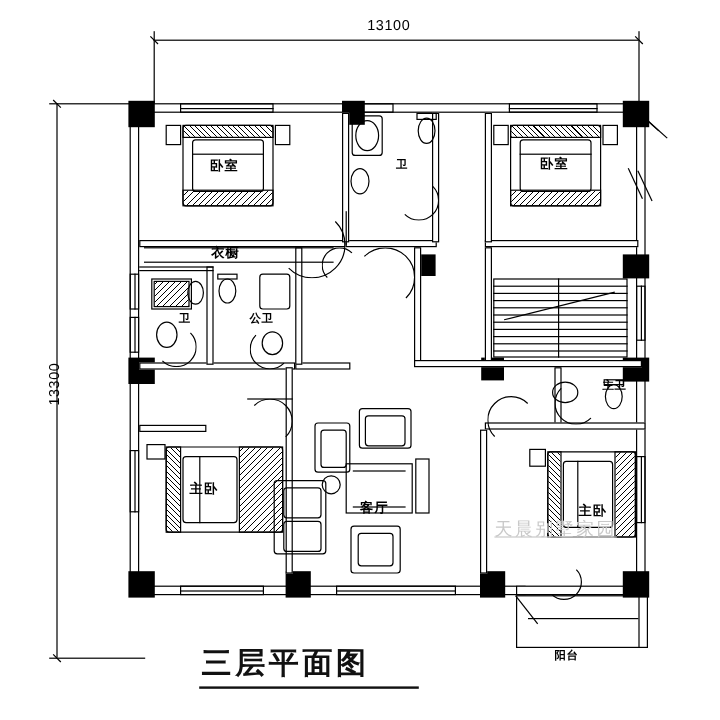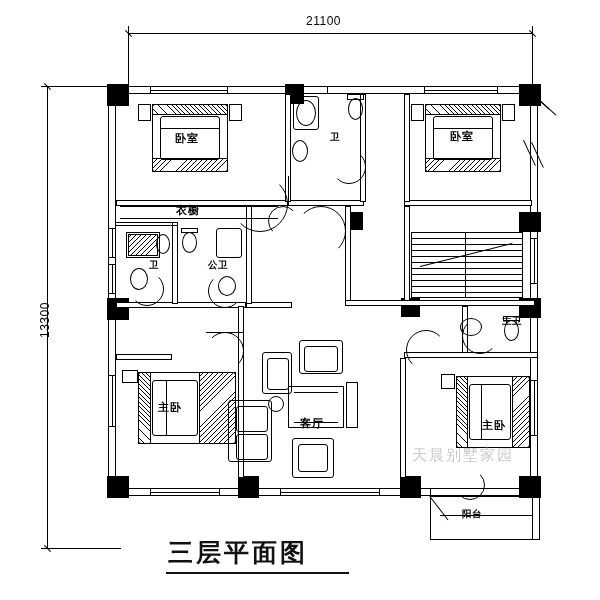--- a/index.html
+++ b/index.html
@@ -161,21 +161,21 @@
 </head>
 <body>
 
 <div id="page">
 
   <div class="dimline-h" style="left:128px; top:33px; width:404px;"></div>
   <div class="exline" style="left:128px; top:26px; height:62px;"></div>
   <div class="exline" style="left:532px; top:26px; height:62px;"></div>
   <div class="tick" style="left:124px; top:33px;"></div>
   <div class="tick" style="left:528px; top:33px;"></div>
-  <div class="dimtext" style="left:306px; top:14px;">21100</div>
+  <div class="dimtext" style="left:306px; top:14px;">13100</div>
 
   <div class="dimline-v" style="left:47px; top:86px; height:462px;"></div>
   <div class="exline-h" style="left:41px; top:86px; width:78px;"></div>
   <div class="exline-h" style="left:41px; top:548px; width:80px;"></div>
   <div class="tick" style="left:43px; top:86px;"></div>
   <div class="tick" style="left:43px; top:548px;"></div>
   <div class="dimtext vert" style="left:38px; top:338px;">13300</div>
 
   <div class="wallpair" style="left:108px; top:86px; width:425px; height:8px;"></div>
 
@@ -363,21 +363,21 @@
   <div class="room-label" style="left:175px; top:131px;">卧室</div>
   <div class="room-label sm" style="left:330px; top:131px;">卫</div>
   <div class="room-label" style="left:450px; top:129px;">卧室</div>
   <div class="room-label" style="left:176px; top:203px;">衣橱</div>
   <div class="room-label sm" style="left:149px; top:259px;">卫</div>
   <div class="room-label sm" style="left:208px; top:259px;">公卫</div>
   <div class="room-label sm" style="left:502px; top:315px;">主卫</div>
   <div class="room-label" style="left:158px; top:400px;">主卧</div>
   <div class="room-label" style="left:300px; top:416px;">客厅</div>
   <div class="room-label" style="left:482px; top:418px;">主卧</div>
-  <div class="room-label sm" style="left:462px; top:508px;">阳台</div>
+  <div class="room-label sm" style="left:462px; top:540px;">阳台</div>
 
   <div class="title" style="left:168px; top:536px;">三层平面图</div>
   <div class="title-underline" style="left:166px; top:572px; width:183px;"></div>
 
-  <div class="wm wm-cn" style="left:412px; top:446px;">天晨别墅家园</div>
+  <div class="wm wm-cn" style="left:412px; top:432px;text-decoration:underline;">天晨别墅家园</div>
 
 
 </div>
 
 </body></html>

